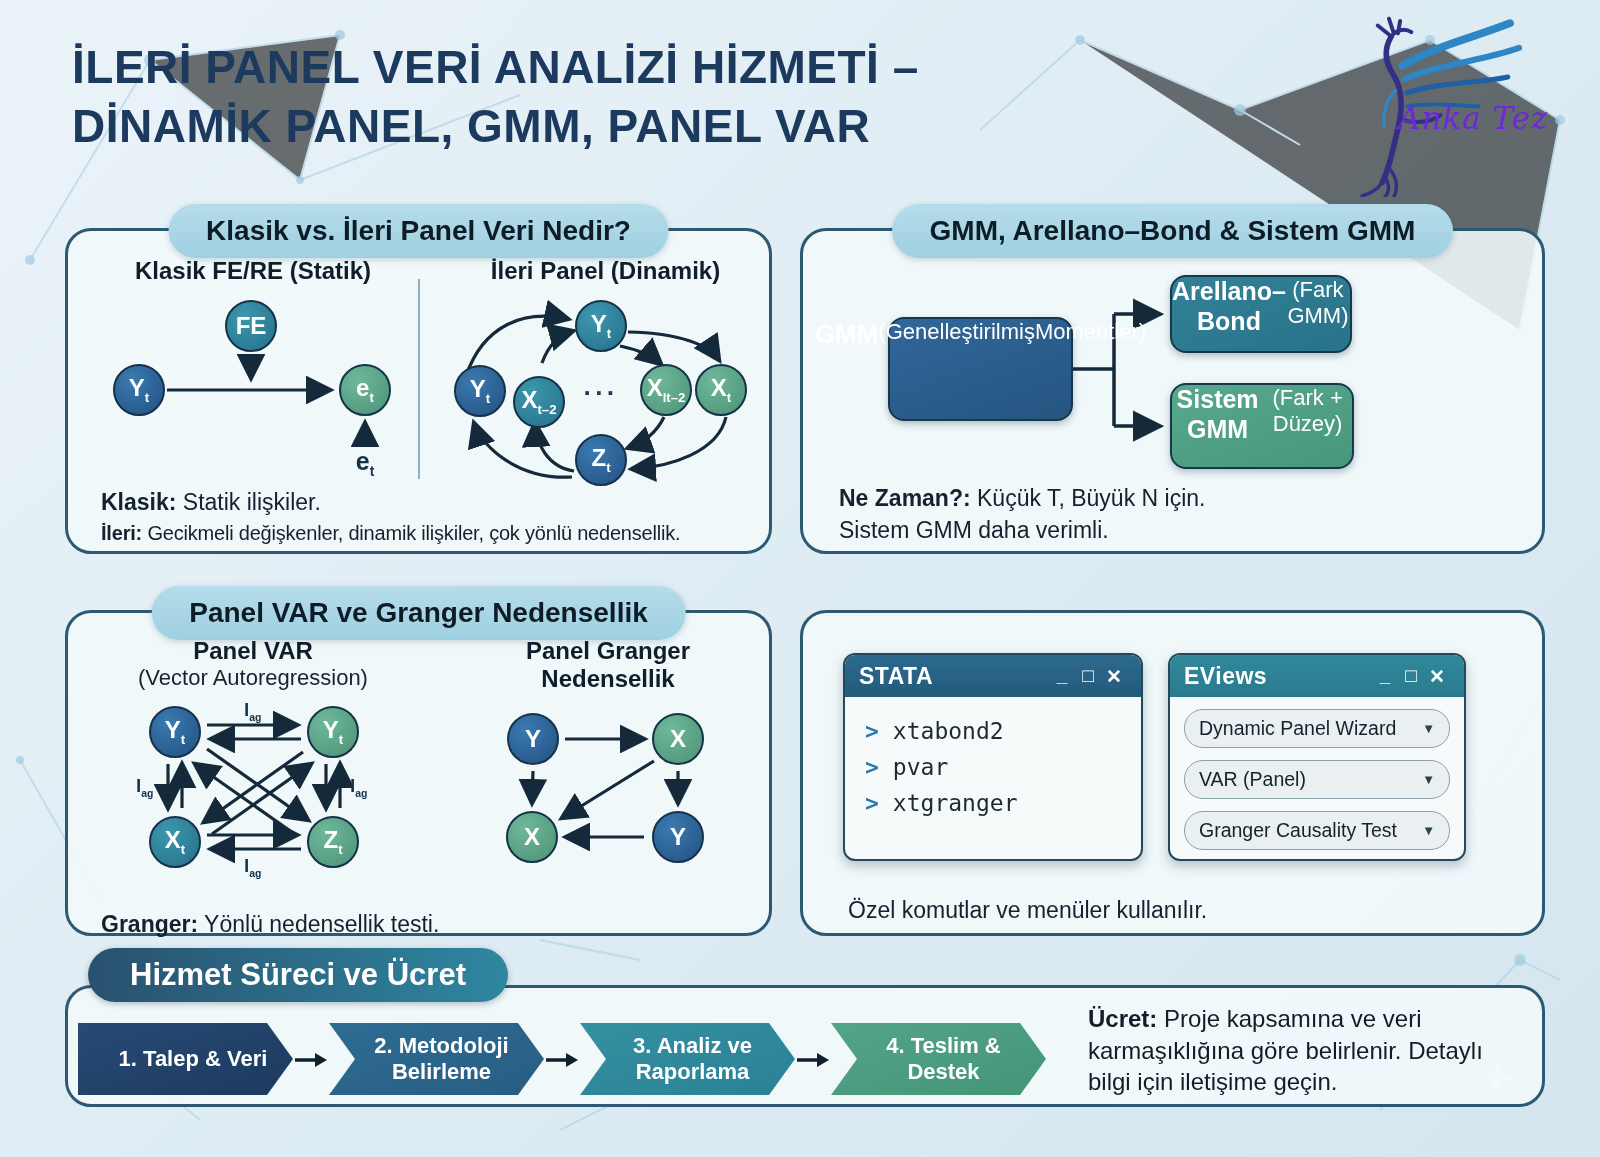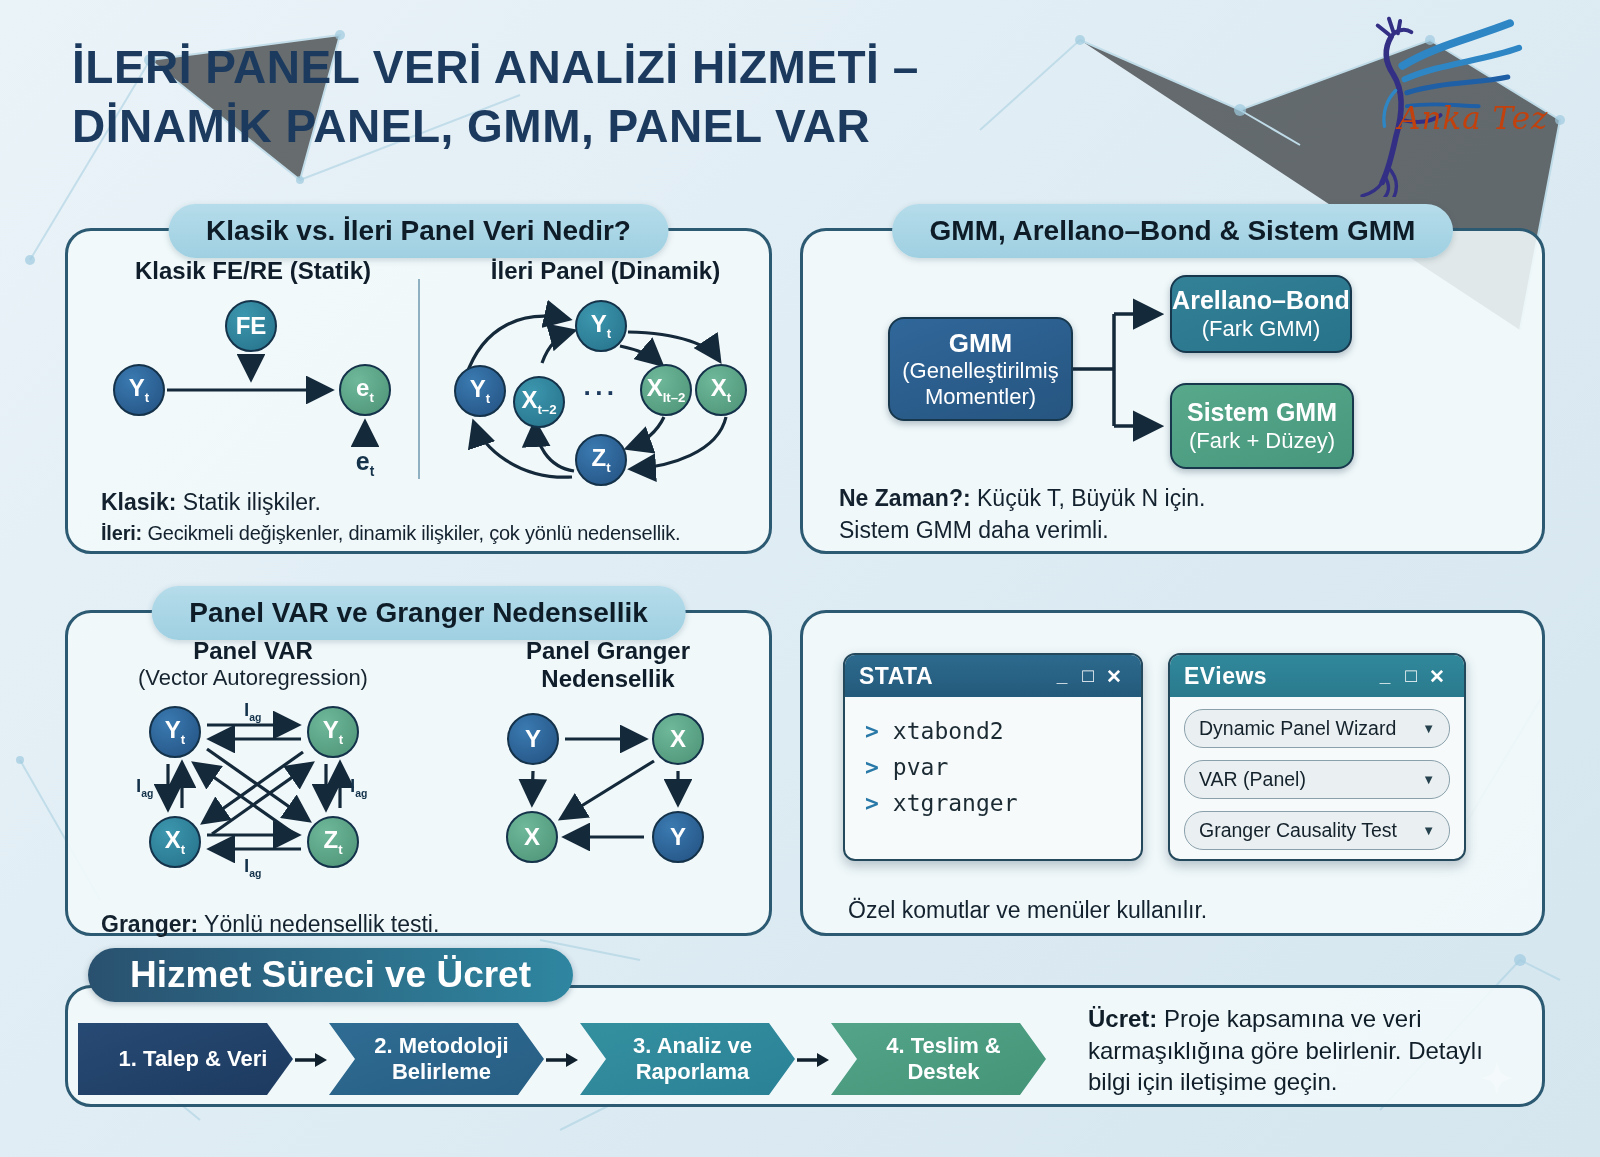--- a/index.html
+++ b/index.html
@@ -10,37 +10,37 @@
     position:relative; overflow:hidden; color:#13222e;
   }
   .bgmesh { position:absolute; inset:0; pointer-events:none; }
   .page { position:absolute; inset:0; }
 
   
   .main-title { position:absolute; left:72px; top:38px; font-size:46px; font-weight:800;
     color:#1c3a5e; line-height:1.28; letter-spacing:.5px; }
   .logo { position:absolute; left:1330px; top:12px; width:260px; height:190px; }
   .logo-text { position:absolute; left:68px; top:88px; font-family:"DejaVu Serif", serif;
-    font-style:italic; font-size:31px; color:#c2410c; letter-spacing:1px; }
+    font-style:italic; font-size:31px; color:#6d28d9; letter-spacing:1px; }
 
   
   .panel { position:absolute; border:3px solid #2c5a72; border-radius:26px;
     background:rgba(242,249,251,.88); }
   .p-klasik  { left:65px;  top:228px; width:707px; height:326px; }
   .p-gmm     { left:800px; top:228px; width:745px; height:326px; }
   .p-var     { left:65px;  top:610px; width:707px; height:326px; }
   .p-cmd     { left:800px; top:610px; width:745px; height:326px; }
   .p-bottom  { left:65px;  top:985px; width:1480px; height:122px; }
 
   .pill { position:absolute; top:-27px; left:50%; transform:translateX(-50%);
     background:linear-gradient(180deg,#b5dcea,#9fd0e2); border-radius:27px;
     padding:0 38px; height:54px; display:flex; align-items:center; white-space:nowrap;
     font-size:28px; font-weight:800; color:#0e1c28; box-shadow:0 2px 6px rgba(40,80,100,.22); }
   .pill-dark { position:absolute; left:20px; top:-40px; height:54px; border-radius:27px;
-    background:linear-gradient(90deg,#29516f,#2f86a0); color:#fff; font-size:37px; font-weight:800;
+    background:linear-gradient(90deg,#29516f,#2f86a0); color:#fff; font-size:31px; font-weight:800;
     display:flex; align-items:center; padding:0 42px; white-space:nowrap;
     box-shadow:0 2px 6px rgba(20,50,70,.3); }
 
   .col-title { position:absolute; text-align:center; font-weight:800; font-size:24px; color:#0f1e2a; }
   .col-sub   { position:absolute; text-align:center; font-size:22px; color:#16242f; }
   .divider { position:absolute; width:2px; background:#8fb0c0; }
 
   .cap { position:absolute; font-size:23px; color:#13222e; white-space:nowrap; }
   .cap b { font-weight:800; }
   .cap.small { font-size:20px; letter-spacing:-.2px; }
@@ -54,21 +54,21 @@
   .n-teal { background:radial-gradient(circle at 35% 30%, #3c97ae, #257089); }
   .n-green{ background:radial-gradient(circle at 35% 30%, #6fb89a, #4c9276); }
 
   .freelabel { position:absolute; font-weight:700; font-size:25px; color:#14324a; text-align:center; }
   .dots { position:absolute; font-weight:800; font-size:26px; letter-spacing:3px; color:#1d3a5e; }
   .lag { position:absolute; font-size:19px; font-weight:600; color:#14324a; }
   svg.wires { position:absolute; left:0; top:0; pointer-events:none; }
 
   
   .gbox { position:absolute; border-radius:16px; color:#fff; text-align:center;
-    display:flex; flex-direction:column; justify-content:center; line-height:1.18;
+    display:flex; justify-content:center; line-height:1.18;
     box-shadow:0 3px 7px rgba(20,50,70,.3); border:2px solid #17374d; }
   .gbox .t { font-weight:800; font-size:26px; }
   .gbox .s { font-size:22px; font-weight:400; }
   .b-gmm { background:linear-gradient(160deg,#30679a,#265580); }
   .b-ab  { background:linear-gradient(160deg,#338197,#27738a); }
   .b-sys { background:linear-gradient(160deg,#58a88c,#47977c); }
 
   
   .window { position:absolute; border-radius:12px; border:2px solid #24485c;
     background:#f6fafa; box-shadow:0 5px 12px rgba(25,55,75,.28); overflow:hidden; }

